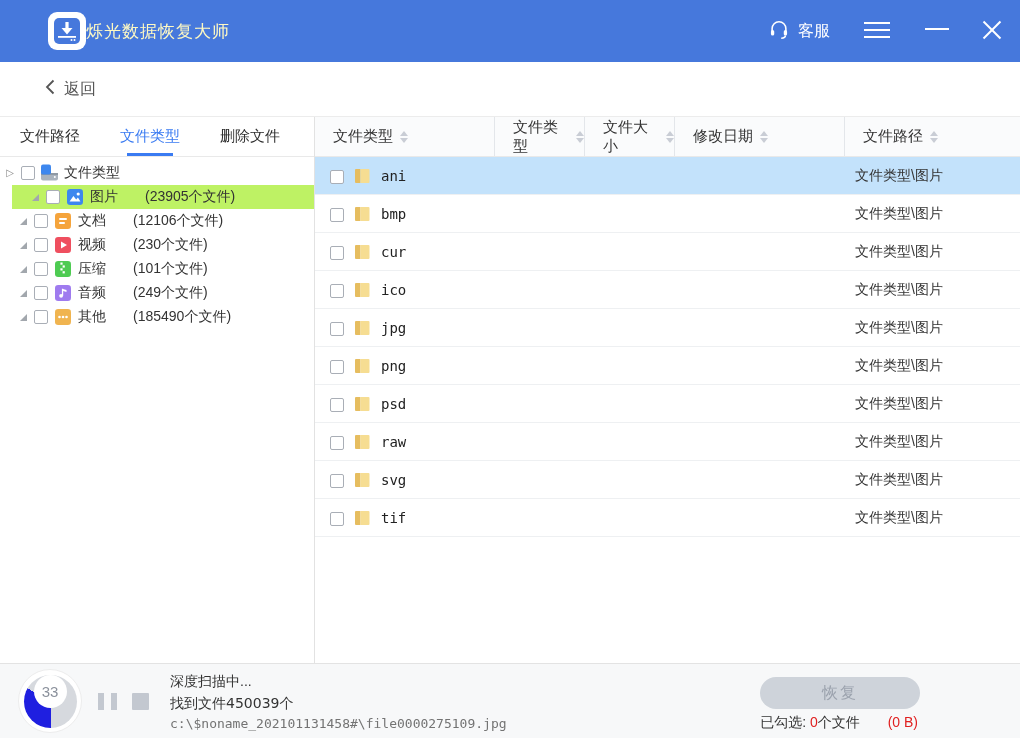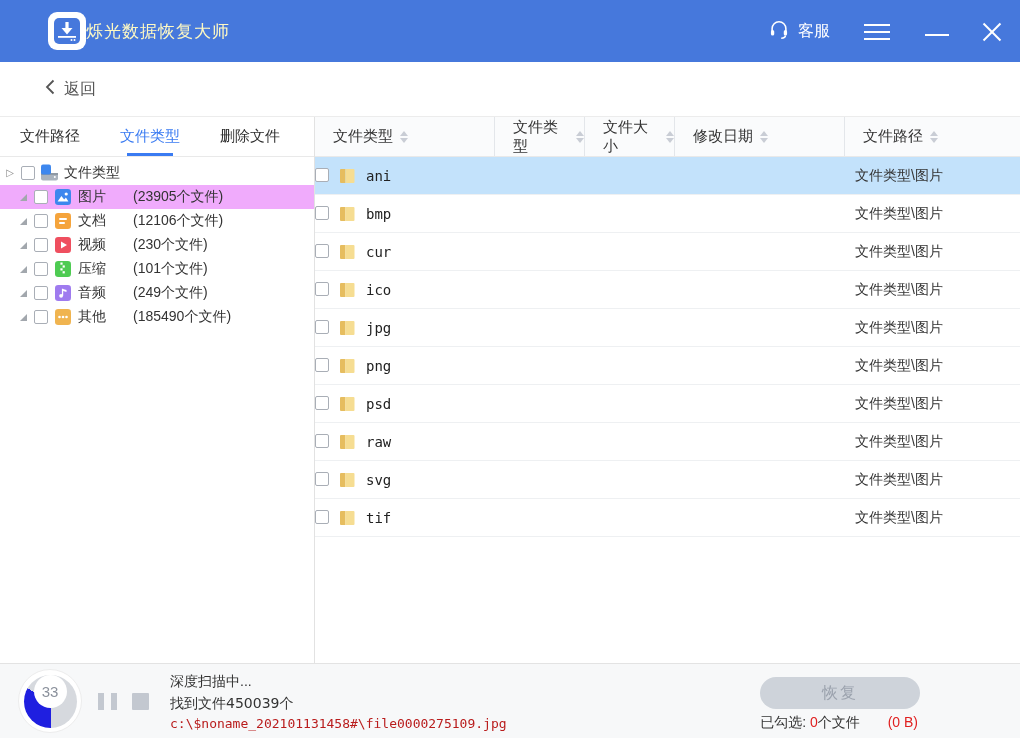--- a/index.html
+++ b/index.html
@@ -7,21 +7,21 @@
   body {
     font-family:"Liberation Sans","DejaVu Sans",sans-serif;
     background:#fff; color:#333; overflow:hidden; position:relative;
   }
   .window { width:1020px; height:738px; display:flex; flex-direction:column; background:#fff; }
 
   
   .titlebar { height:62px; background:#4678dc; display:flex; align-items:center; padding:0 16px 0 48px; flex:none; }
   .logo { width:38px; height:38px; background:#fff; border-radius:9px; display:flex; align-items:center; justify-content:center; }
   .app-title { color:#fef9c3; font-size:17px; letter-spacing:1px; }
-  .titlebar-right { margin-left:auto; display:flex; align-items:flex-end; gap:30px; }
+  .titlebar-right { margin-left:auto; display:flex; align-items:flex-start; gap:30px; }
   .support { display:flex; align-items:center; gap:8px; color:#fff; font-size:16px; cursor:pointer; }
   .hamburger { display:flex; flex-direction:column; gap:5px; cursor:pointer; padding:4px; }
   .hamburger i { width:26px; height:2px; background:#fff; display:block; }
   .min-btn { width:26px; height:20px; position:relative; cursor:pointer; }
   .min-btn i { position:absolute; left:1px; top:10px; width:24px; height:2px; background:#fff; }
   .close-btn { width:24px; height:24px; position:relative; cursor:pointer; }
   .close-btn::before,.close-btn::after { content:''; position:absolute; left:0; top:11px; width:24px; height:2px; background:#fff; }
   .close-btn::before { transform:rotate(45deg); }
   .close-btn::after { transform:rotate(-45deg); }
 
@@ -35,21 +35,21 @@
   .tabs { height:40px; flex:none; border-bottom:1px solid #e9e9e9; display:flex; align-items:stretch; padding-left:20px; gap:40px; }
   .tab { position:relative; display:flex; align-items:center; font-size:15px; color:#2f2f2f; cursor:pointer; }
   .tab.active { color:#3a7bf2; }
   .tab.active::after { content:''; position:absolute; bottom:0; left:50%; transform:translateX(-50%); width:46px; height:3px; background:#3a7bf2; }
 
   .tree { flex:1; overflow:hidden; padding-top:3px; }
   .tree-root { height:25px; display:flex; align-items:center; padding-left:4px; gap:5px; font-size:14px; cursor:default; }
   .root-expander { color:#8a8a8a; font-size:10px; width:12px; text-align:center; font-family:"DejaVu Sans",sans-serif; }
   .checkbox { width:14px; height:14px; border:1px solid #a9aeb6; border-radius:2px; background:#fff; flex:none; cursor:pointer; }
   .tree-item { height:24px; display:flex; align-items:center; padding-left:20px; gap:7px; font-size:14px; cursor:pointer; }
-  .tree-item.selected { background:#f0abfc; }
+  .tree-item.selected { background:#bef264;margin-left:12px; }
   .item-expander { width:0; height:0; border-bottom:7px solid #a2a7ad; border-left:7px solid transparent; flex:none; }
   .type-icon { width:16px; height:16px; flex:none; }
   .ti-label { width:48px; }
   .ti-count { color:#333; }
   .drive-icon { width:19px; height:17px; }
 
   
   .table { flex:1; display:flex; flex-direction:column; min-width:0; }
   .thead { height:40px; flex:none; background:#fafbfc; border-bottom:1px solid #e9e9e9; display:flex; font-size:15px; color:#333; }
   .th { display:flex; align-items:center; padding-left:18px; border-right:1px solid #e3e6ea; }
@@ -58,37 +58,37 @@
   .col-type { width:90px; flex:none; }
   .col-size { width:90px; flex:none; }
   .col-date { width:170px; flex:none; }
   .col-path { flex:1; min-width:0; }
   .sort { display:inline-flex; flex-direction:column; gap:2px; margin-left:7px; }
   .sort .up { width:0; height:0; border-left:4px solid transparent; border-right:4px solid transparent; border-bottom:5px solid #c9cdd5; }
   .sort .dn { width:0; height:0; border-left:4px solid transparent; border-right:4px solid transparent; border-top:5px solid #c9cdd5; }
   .tbody { flex:1; overflow:hidden; }
   .trow { height:38px; display:flex; align-items:center; border-bottom:1px solid #eef0f2; background:#fff; cursor:default; }
   .trow.selected { background:#c3e2fb; }
-  .cell-name { width:180px; flex:none; display:flex; align-items:flex-start; gap:10px; }
+  .cell-name { width:180px; flex:none; display:flex; align-items:flex-end; gap:10px; padding-left:15px; }
   .folder-icon { width:17px; height:16px; flex:none; }
   .fname { font-family:"DejaVu Sans Mono","Liberation Mono",monospace; font-size:14px; color:#222; }
   .cell-path { flex:1; padding-left:10px; font-size:14px; color:#333; }
 
   
   .bottombar { height:75px; flex:none; background:#f7f8f9; border-top:1px solid #e3e3e3; position:relative; }
   .progress-circle { position:absolute; left:18px; top:5px; width:64px; height:64px; background:#fff; border:1px solid #ededed; border-radius:50%; display:flex; align-items:center; justify-content:center; }
   .donut { width:53px; height:53px; border-radius:50%; background:conic-gradient(from 180deg,#1f1fe0 0deg 120deg,#d6d9de 120deg 360deg); display:flex; justify-content:center; }
   .hole { width:33px; height:33px; border-radius:50%; background:#fff; display:flex; align-items:center; justify-content:center; font-size:15px; color:#8b919c; }
   .pause-btn { position:absolute; left:98px; top:29px; display:flex; gap:7px; cursor:pointer; }
   .pause-btn i { width:6px; height:17px; background:#c3c8d0; display:block; }
   .stop-btn { position:absolute; left:132px; top:29px; width:17px; height:17px; background:#c3c8d0; border-radius:1px; cursor:pointer; }
   .scan-status { position:absolute; left:170px; top:6px; }
   .scan-title { font-size:14px; color:#333; line-height:23px; }
   .scan-found { font-size:14px; color:#333; line-height:21px; font-family:"DejaVu Sans","Liberation Sans",sans-serif; }
-  .scan-file { font-size:13px; color:#b91c1c; line-height:19px; font-family:"DejaVu Sans Mono","Liberation Mono",monospace; }
+  .scan-file { font-size:13px; color:#737373; line-height:19px; font-family:"DejaVu Sans Mono","Liberation Mono",monospace; }
   .recover-btn { position:absolute; right:100px; top:13px; width:160px; height:32px; border-radius:16px; background:#ced3da; color:#9ba2ad; font-size:16px; display:flex; align-items:center; justify-content:center; cursor:not-allowed; letter-spacing:2px; }
   .selected-summary { position:absolute; right:102px; top:50px; font-size:14px; color:#333; white-space:nowrap; }
   .selected-summary .red { color:#e01f1f; }
   .selected-summary .sz { margin-left:24px; }
 </style>
 </head>
 <body>
 
 <div class="window">
 

